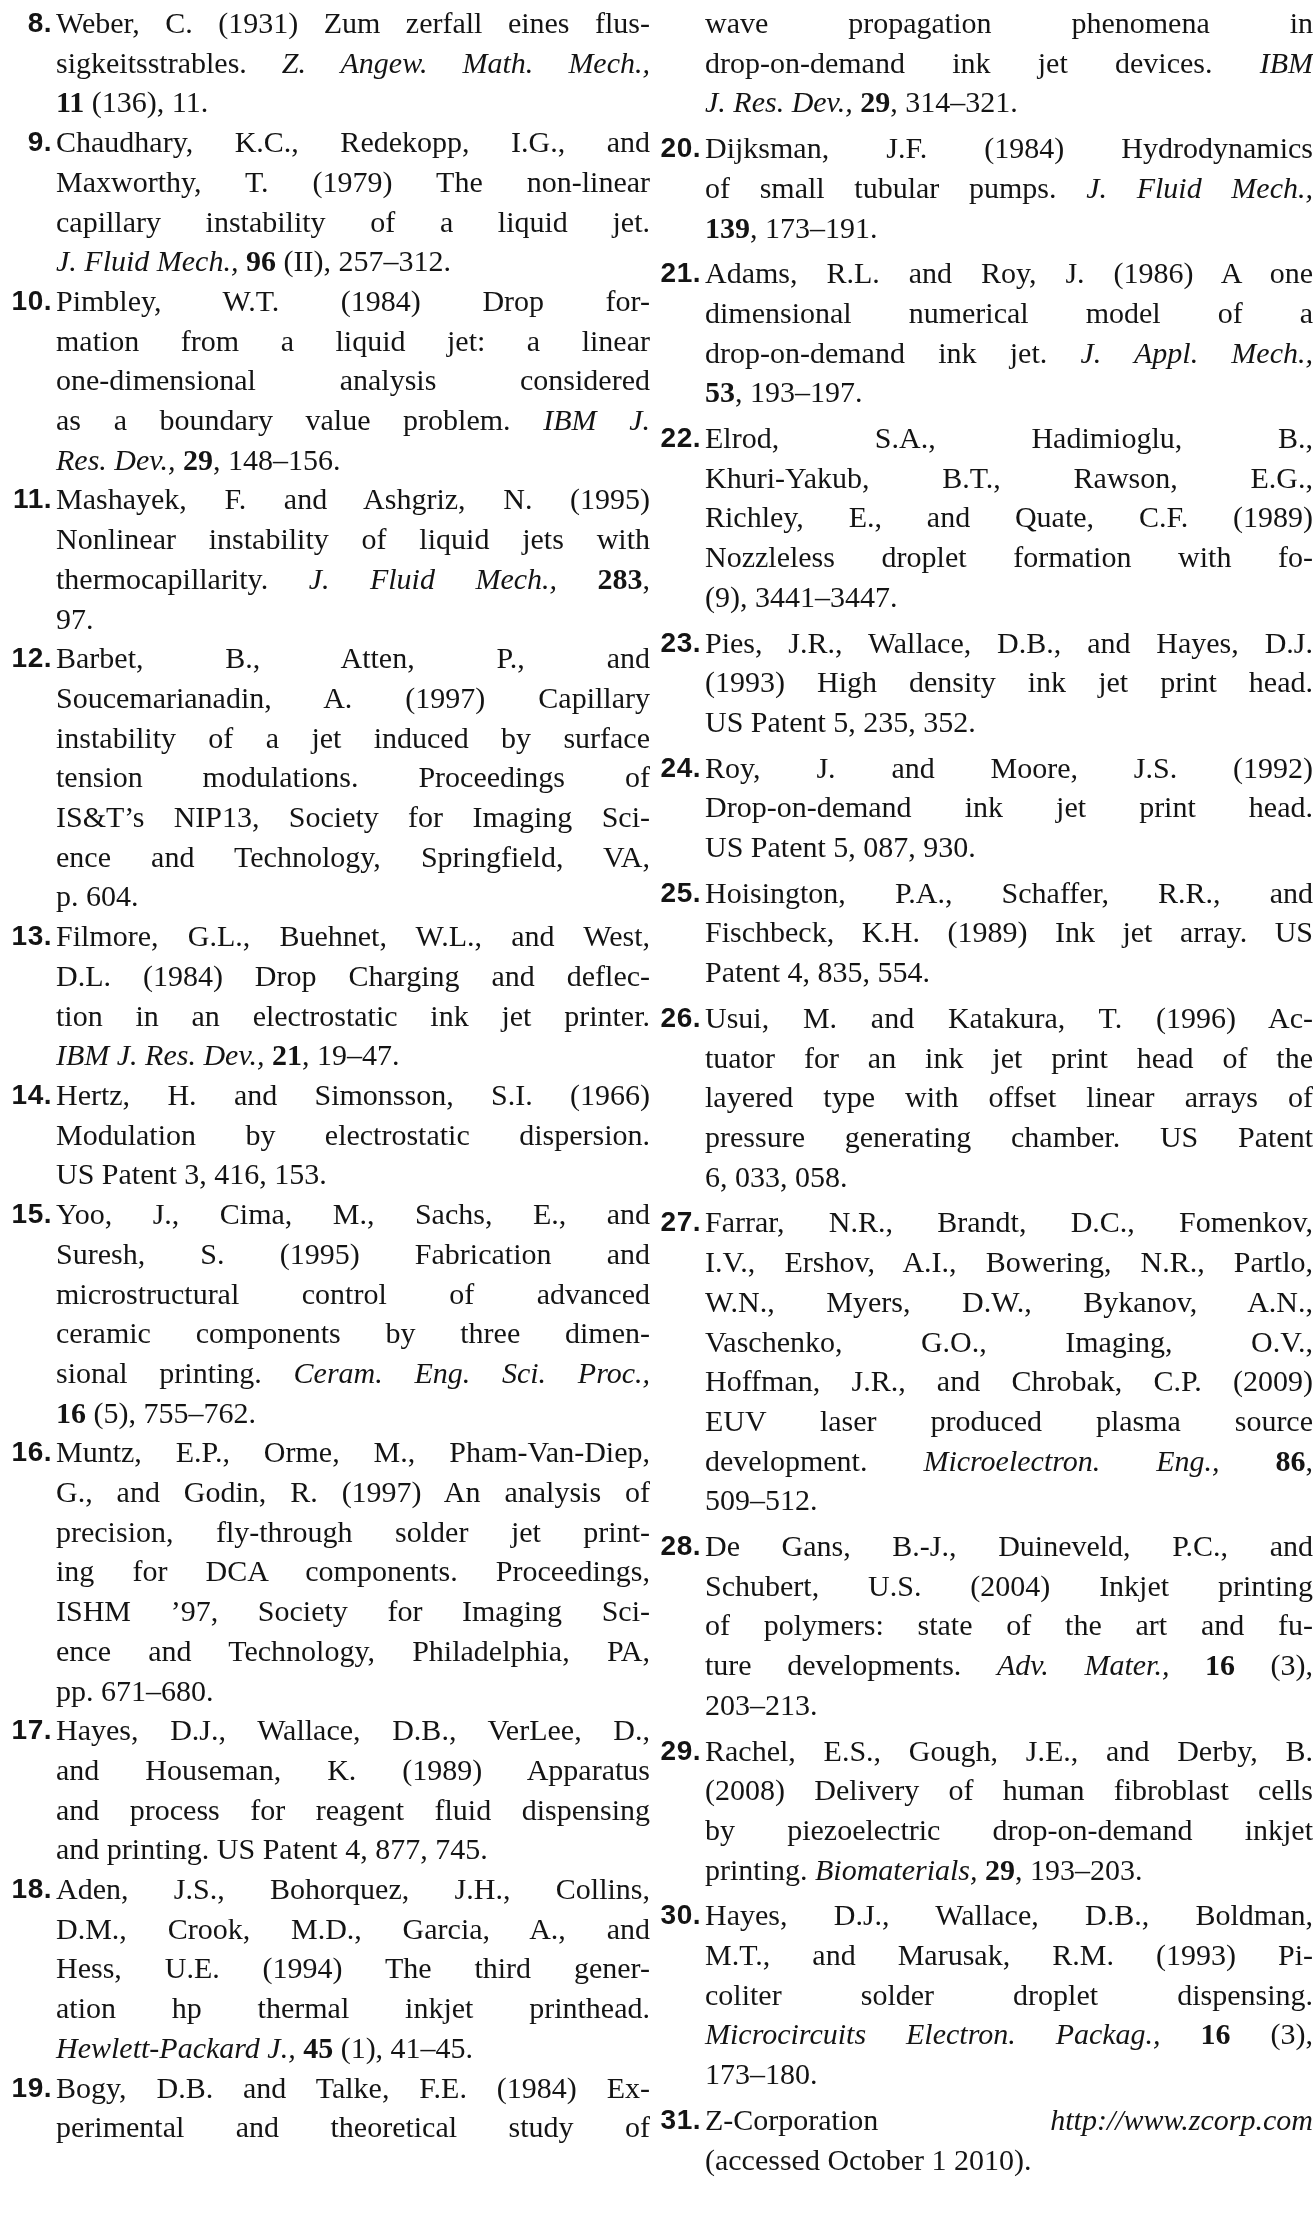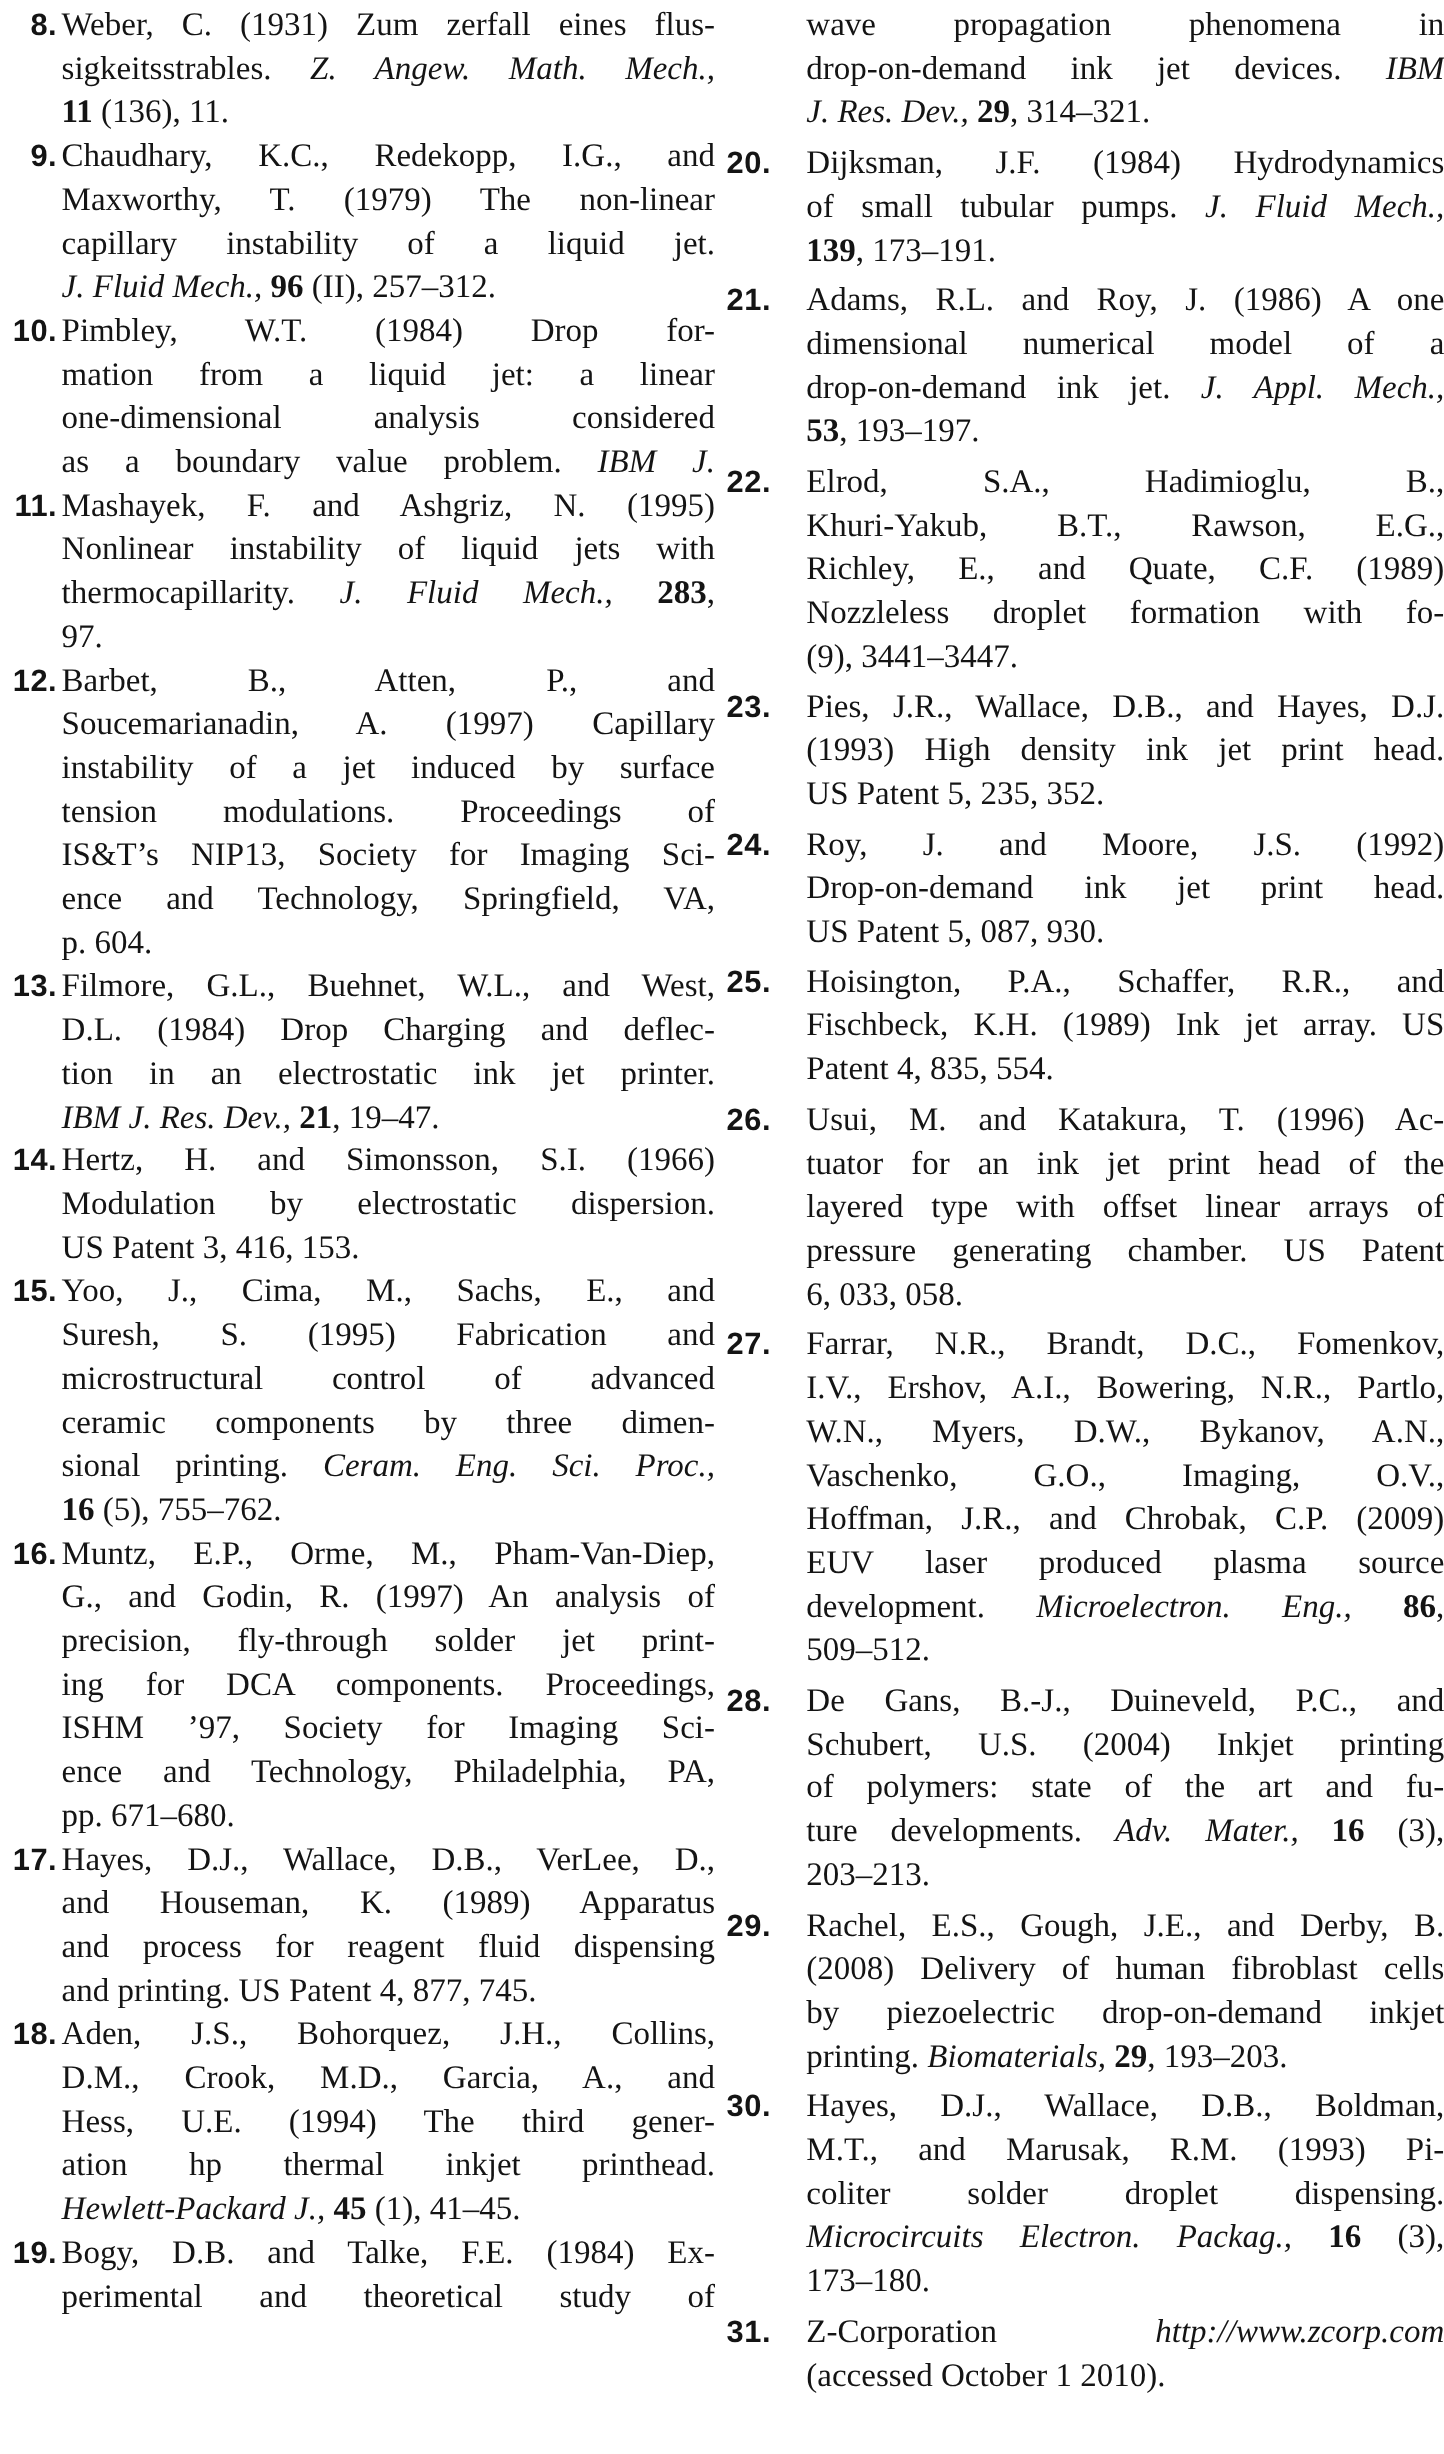--- a/index.html
+++ b/index.html
@@ -31,21 +31,21 @@
   }
   #col-left  .num { width: 52px; }
   #col-right .num { width: 46px; }
 
   .txt {
     flex: 1 1 auto;
     font-size: 30px;
     line-height: 39.7px;
   }
   #col-left  .txt { margin-left: 4px; }
-  #col-right .txt { margin-left: 32px; }
+  #col-right .txt { margin-left: 4px; }
 
   .line {
     text-align: justify;
     text-align-last: justify;
   }
   .line.last {
     text-align: left;
     text-align-last: left;
   }
   .i { font-style: italic; }
@@ -73,20 +73,21 @@
           <div class="line last"><span class="i">J. Fluid Mech., </span><span class="b">96</span><span> (II), 257–312.</span></div>
         </div>
       </div>
       <div class="ref">
         <div class="num">10.</div>
         <div class="txt">
           <div class="line"><span>Pimbley, W.T. (1984) Drop for-</span></div>
           <div class="line"><span>mation from a liquid jet: a linear</span></div>
           <div class="line"><span>one-dimensional analysis considered</span></div>
           <div class="line"><span>as a boundary value problem. </span><span class="i">IBM J.</span></div>
+          <div class="line last"><span class="i">Res. Dev., </span><span class="b">29</span><span>, 148–156.</span></div>
         </div>
       </div>
       <div class="ref">
         <div class="num">11.</div>
         <div class="txt">
           <div class="line"><span>Mashayek, F. and Ashgriz, N. (1995)</span></div>
           <div class="line"><span>Nonlinear instability of liquid jets with</span></div>
           <div class="line"><span>thermocapillarity. </span><span class="i">J. Fluid Mech., </span><span class="b">283</span><span>,</span></div>
           <div class="line last"><span>97.</span></div>
         </div>

